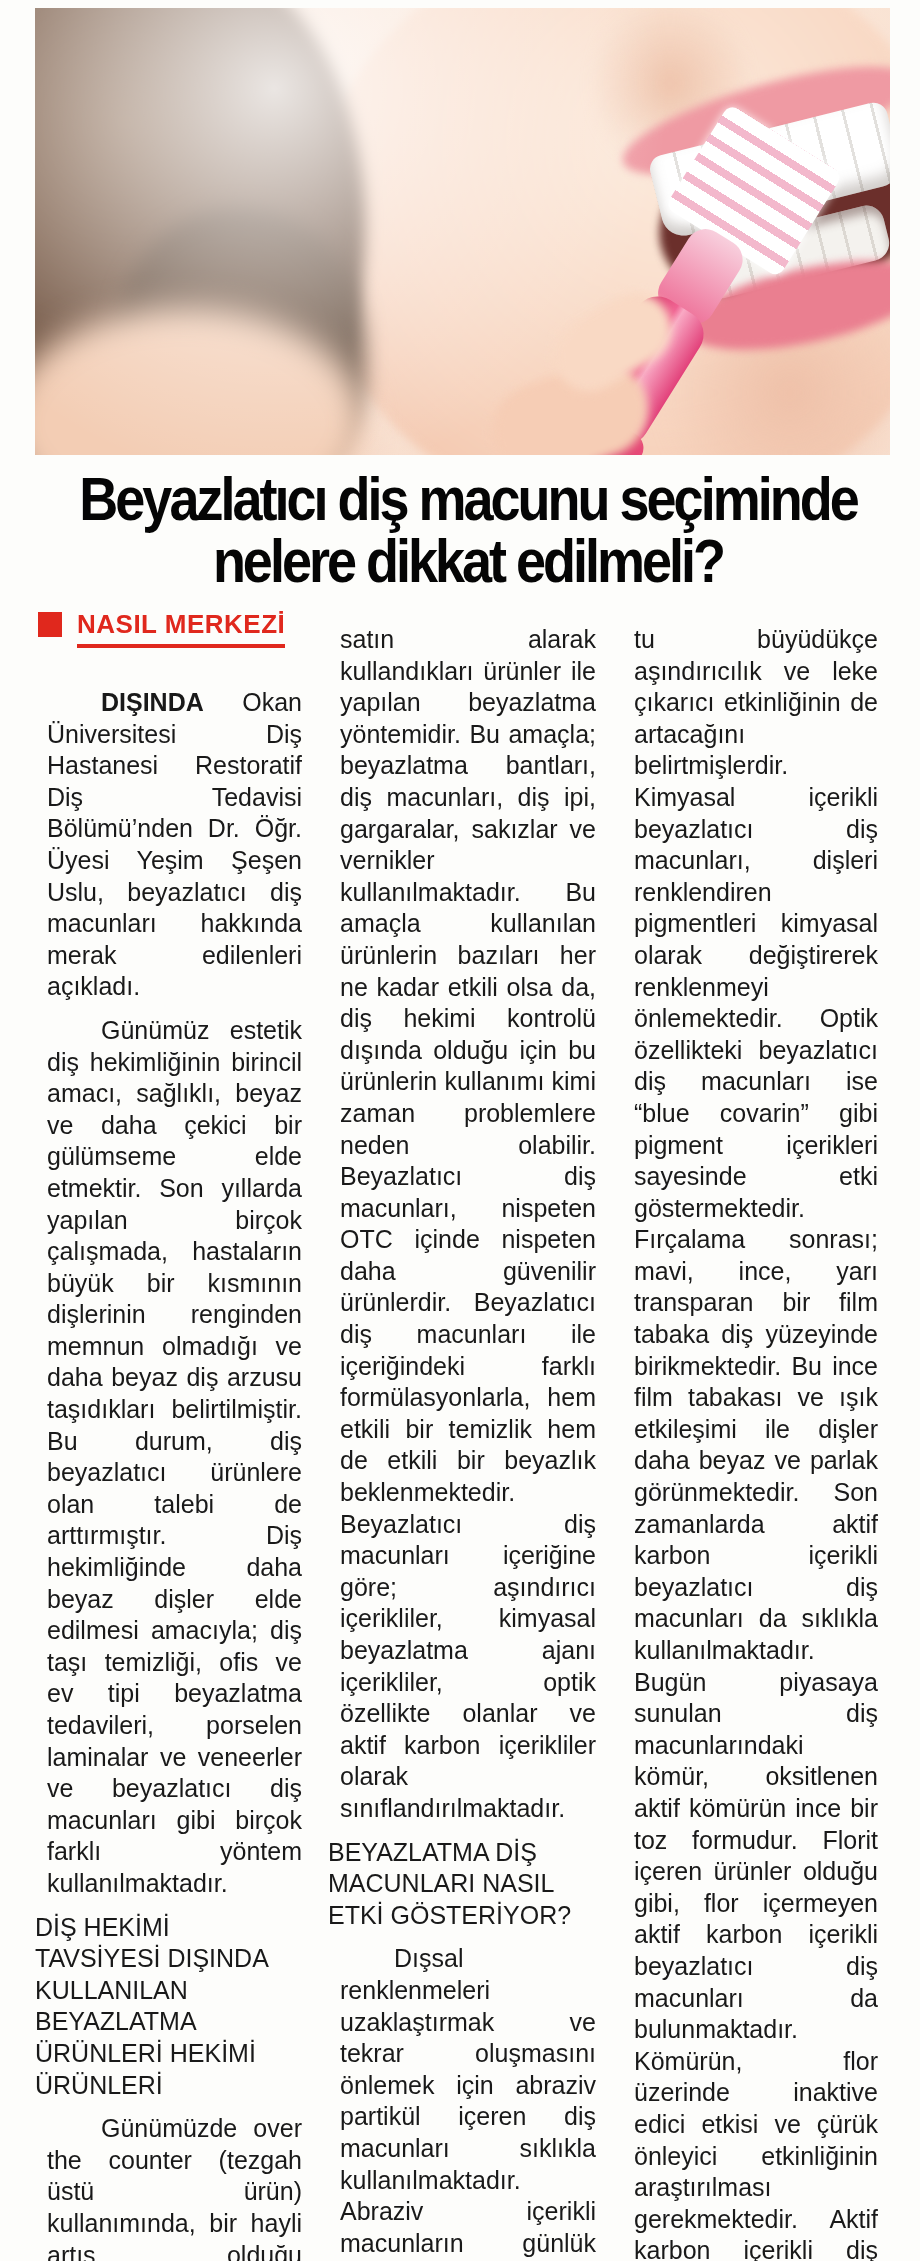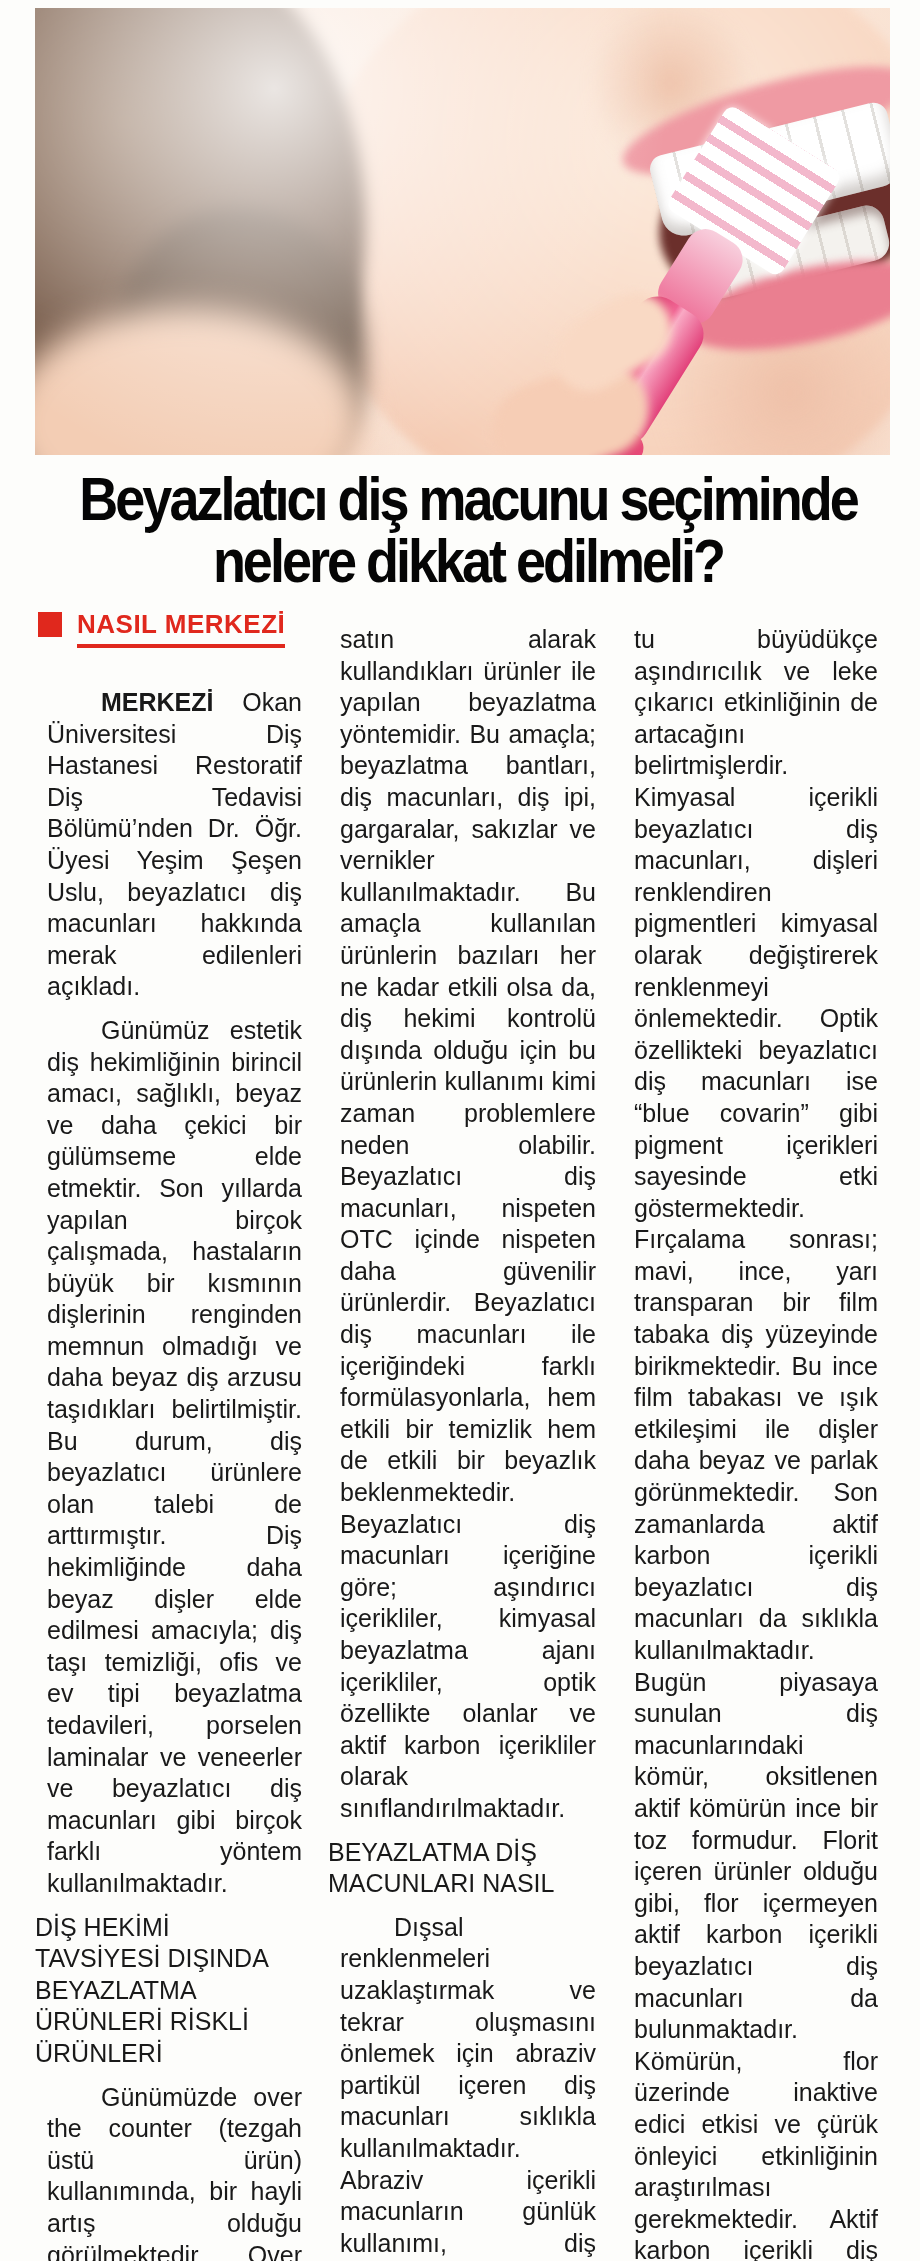--- a/index.html
+++ b/index.html
@@ -110,39 +110,41 @@
     <span class="hl-line">Beyazlatıcı diş macunu seçiminde</span>
     <span class="hl-line">nelere dikkat edilmeli?</span>
   </h1>
 
   <div class="byline">
     <span class="byline-square"></span>
     <span class="byline-label">NASIL MERKEZİ</span>
   </div>
 
   <div class="col col1">
-    <p class="para"><span class="lead">MERKEZİ</span><span> Okan Üniversitesi Diş Hastanesi Restoratif Diş Tedavisi Bölümü’nden Dr. Öğr. Üyesi Yeşim Şeşen Uslu, beyazlatıcı diş macunları hakkında merak edilenleri açıkladı.</span></p>
+    <p class="para"><span class="lead">DIŞINDA</span><span> Okan Üniversitesi Diş Hastanesi Restoratif Diş Tedavisi Bölümü’nden Dr. Öğr. Üyesi Yeşim Şeşen Uslu, beyazlatıcı diş macunları hakkında merak edilenleri açıkladı.</span></p>
     <p class="para">Günümüz estetik diş hekimliğinin birincil amacı, sağlıklı, beyaz ve daha çekici bir gülümseme elde etmektir. Son yıllarda yapılan birçok çalışmada, hastaların büyük bir kısmının dişlerinin renginden memnun olmadığı ve daha beyaz diş arzusu taşıdıkları belirtilmiştir. Bu durum, diş beyazlatıcı ürünlere olan talebi de arttırmıştır. Diş hekimliğinde daha beyaz dişler elde edilmesi amacıyla; diş taşı temizliği, ofis ve ev tipi beyazlatma tedavileri, porselen laminalar ve veneerler ve beyazlatıcı diş macunları gibi birçok farklı yöntem kullanılmaktadır.</p>
     <p class="subhead">
       </p>
       <div>DİŞ HEKİMİ</div>
       <div>TAVSİYESİ DIŞINDA</div>
+      <div>KULLANILAN</div>
       <div>BEYAZLATMA</div>
-      <div>ÜRÜNLERİ RİSKLİ</div>
+      <div>ÜRÜNLERİ HEKİMİ</div>
       <div>ÜRÜNLERİ</div>
     <p></p>
     <p class="para">Günümüzde over the counter (tezgah üstü ürün) kullanımında, bir hayli artış olduğu görülmektedir. Over the counter (OTC) ürünler; diş hekiminin kontrolü yöntemidir, hastaların marketlerden ve eczanelerden</p>
   </div>
 
   <div class="col col2">
     <p class="para noindent">satın alarak kullandıkları ürünler ile yapılan beyazlatma yöntemidir. Bu amaçla; beyazlatma bantları, diş macunları, diş ipi, gargaralar, sakızlar ve vernikler kullanılmaktadır. Bu amaçla kullanılan ürünlerin bazıları her ne kadar etkili olsa da, diş hekimi kontrolü dışında olduğu için bu ürünlerin kullanımı kimi zaman problemlere neden olabilir. Beyazlatıcı diş macunları, nispeten OTC içinde nispeten daha güvenilir ürünlerdir. Beyazlatıcı diş macunları ile içeriğindeki farklı formülasyonlarla, hem etkili bir temizlik hem de etkili bir beyazlık beklenmektedir. Beyazlatıcı diş macunları içeriğine göre; aşındırıcı içerikliler, kimyasal beyazlatma ajanı içerikliler, optik özellikte olanlar ve aktif karbon içerikliler olarak sınıflandırılmaktadır.</p>
     <p class="subhead">
       </p>
       <div>BEYAZLATMA DİŞ</div>
       <div>MACUNLARI NASIL</div>
+      <div>ETKİ GÖSTERİYOR?</div>
     <p></p>
     <p class="para">Dışsal renklenmeleri uzaklaştırmak ve tekrar oluşmasını önlemek için abraziv partikül içeren diş macunları sıklıkla kullanılmaktadır. Abraziv içerikli macunların günlük kullanımı, diş renklenmesine neden olan kromoforları uzaklaştırmakta, diş yüzeyine yapışmasını ve böylece renklenmeyi azaltmaktadır. Macun içeriğindeki abraziv partiküller boyu-</p>
   </div>
 
   <div class="col col3">
     <p class="para noindent">tu büyüdükçe aşındırıcılık ve leke çıkarıcı etkinliğinin de artacağını belirtmişlerdir. Kimyasal içerikli beyazlatıcı diş macunları, dişleri renklendiren pigmentleri kimyasal olarak değiştirerek renklenmeyi önlemektedir. Optik özellikteki beyazlatıcı diş macunları ise “blue covarin” gibi pigment içerikleri sayesinde etki göstermektedir. Fırçalama sonrası; mavi, ince, yarı transparan bir film tabaka diş yüzeyinde birikmektedir. Bu ince film tabakası ve ışık etkileşimi ile dişler daha beyaz ve parlak görünmektedir. Son zamanlarda aktif karbon içerikli beyazlatıcı diş macunları da sıklıkla kullanılmaktadır. Bugün piyasaya sunulan diş macunlarındaki kömür, oksitlenen aktif kömürün ince bir toz formudur. Florit içeren ürünler olduğu gibi, flor içermeyen aktif karbon içerikli beyazlatıcı diş macunları da bulunmaktadır. Kömürün, flor üzerinde inaktive edici etkisi ve çürük önleyici etkinliğinin araştırılması gerekmektedir. Aktif karbon içerikli diş macunlarının etkinliğinin değerlendirildiği bilimsel çalışmalara ihtiyaç vardır. Literatürde, kimyasal ajan içerikli diş macunlarına, hidrate silika gibi abraziv (aşındırıcı) içerik ilavesinin beyazlatma etkinliğini arttırdığı belirtilmiştir.</p>
   </div>
 
 </div>
 

